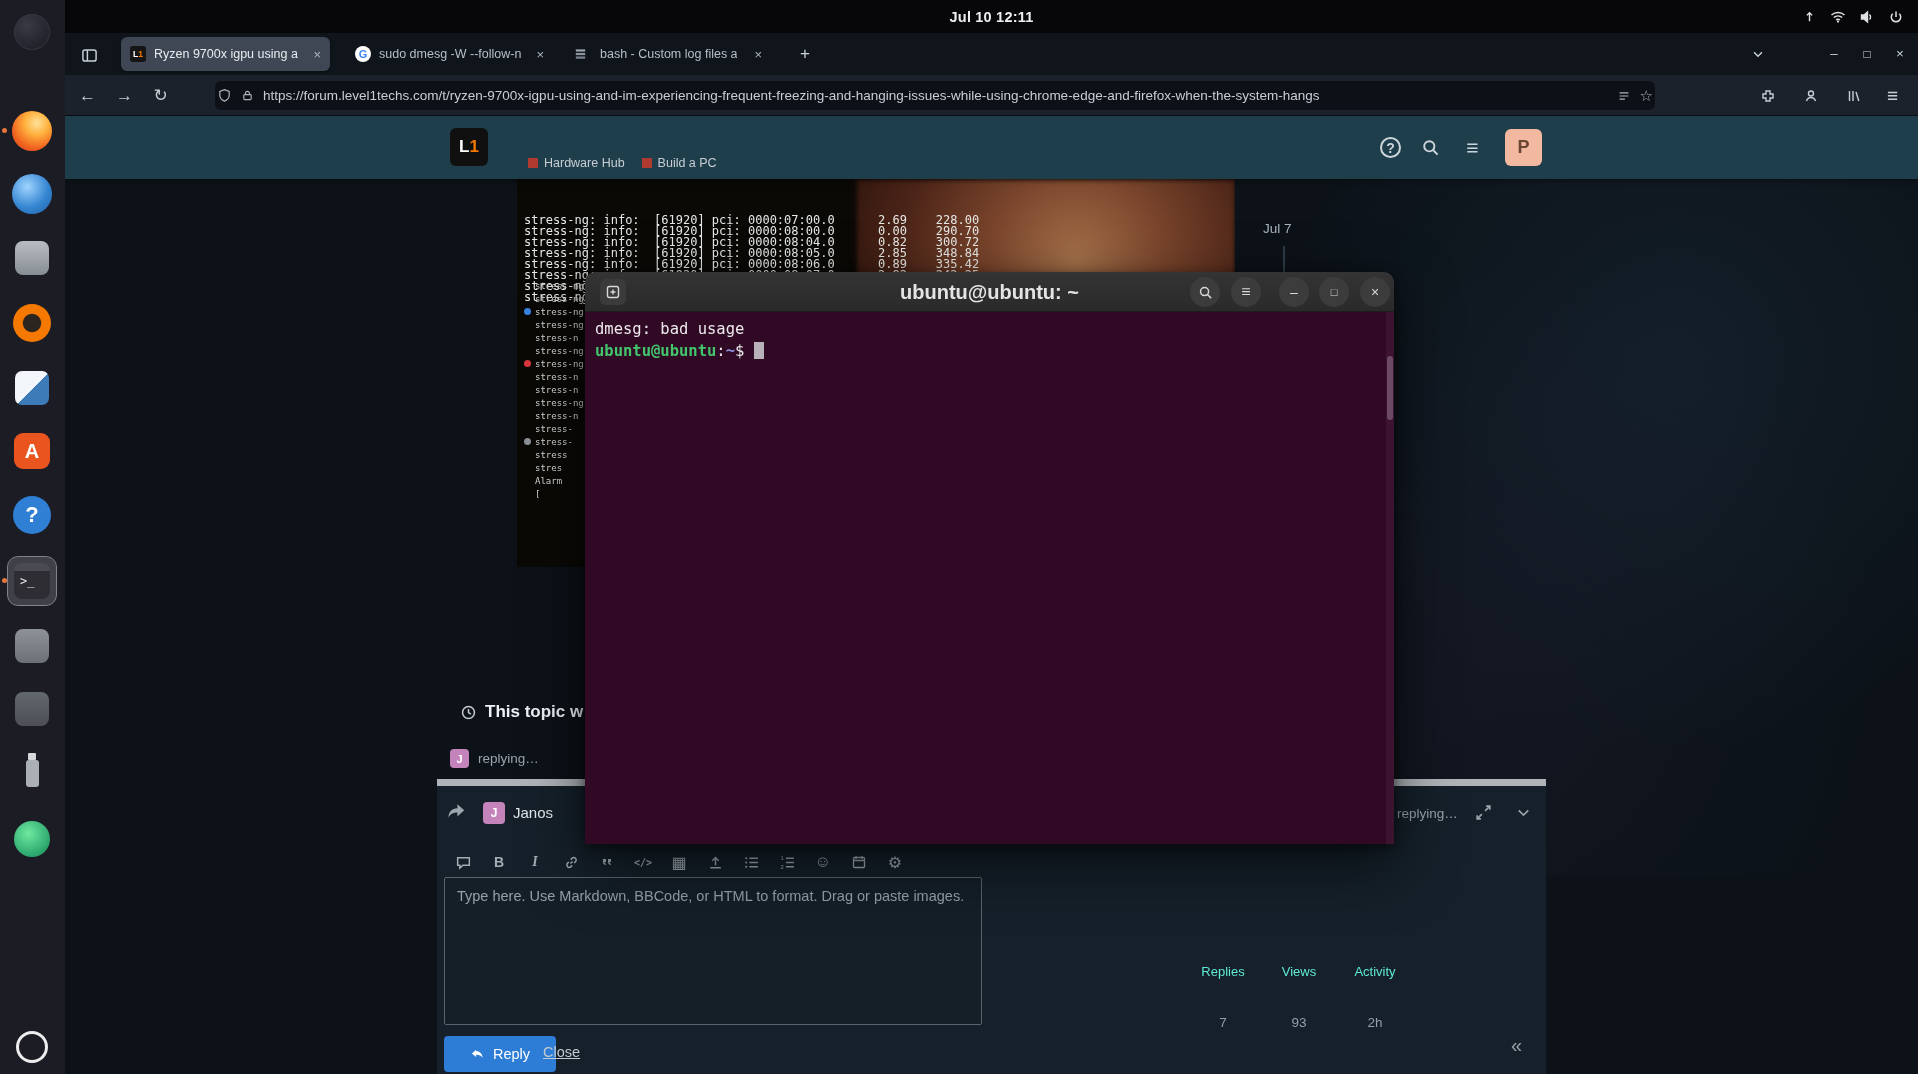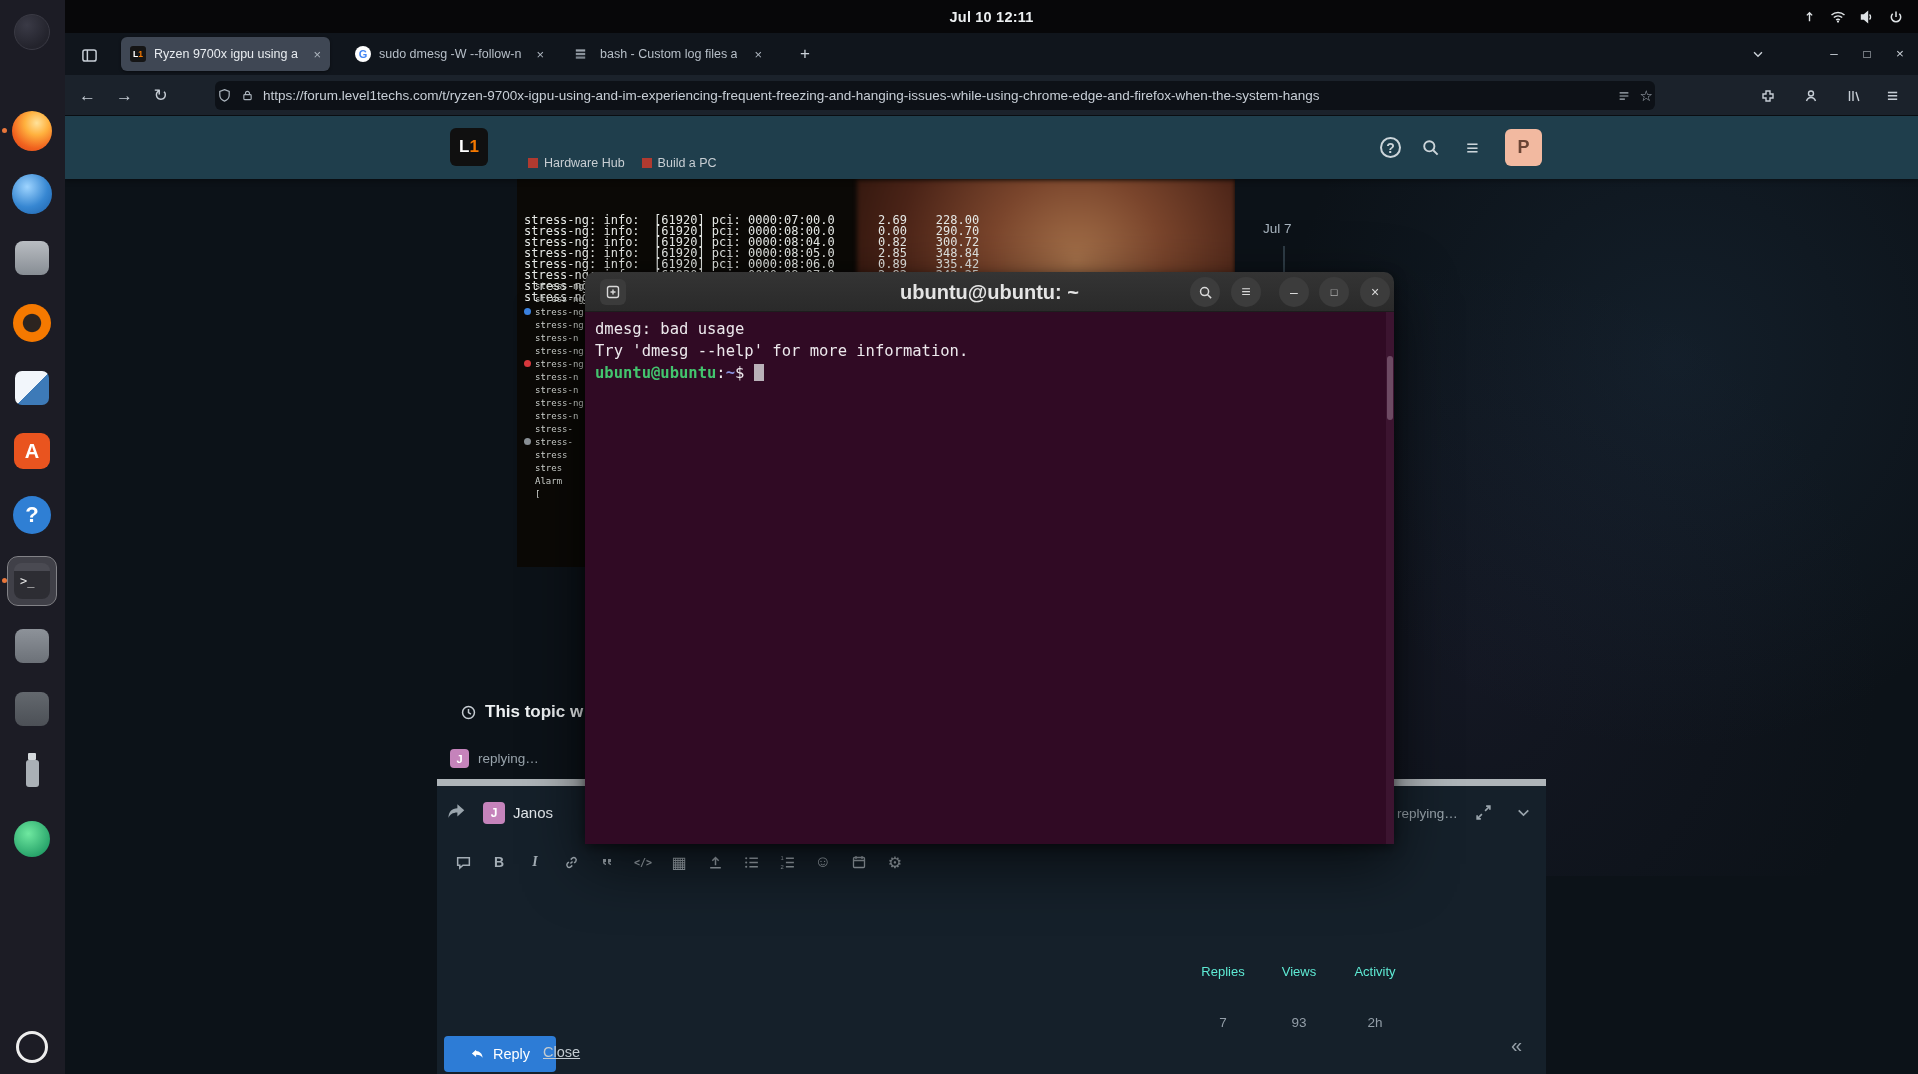--- a/index.html
+++ b/index.html
@@ -435,20 +435,21 @@
         <span class="ctool" style="font-size:16px;">☺</span>
         <span class="ctool">
             <svg width="16" height="16" viewBox="0 0 16 16" fill="none" stroke="currentColor" stroke-width="1.3">
               <rect x="2.5" y="3.5" width="11" height="10" rx="1"></rect>
               <path d="M2.5 6.5h11M5 2v3M11 2v3"></path>
             </svg>
           </span>
         <span class="ctool" style="font-size:16px;">⚙</span>
       </div>
 
+      <textarea class="composer-input" placeholder="Type here. Use Markdown, BBCode, or HTML to format. Drag or paste images." style=""></textarea>
 
       <button class="reply-btn">
         <span>
             <svg width="15" height="15" viewBox="0 0 16 16">
               <path d="M6.5 3L2 6.8l4.5 3.8V8.3c3.5 0 5.6 1 7 3.2-.4-4.6-3-7-7-7.3V3z" fill="#fff"></path>
             </svg>
           </span>
         <span>Reply</span>
       </button>
       <span class="close-link">Close</span>
@@ -490,21 +491,20 @@
             <path d="M10.3 10.3L14 14"></path>
           </svg>
         </div>
       <div class="tbtn" style="left:646px;font-size:16px;">≡</div>
       <div class="tbtn" style="left:694px;">–</div>
       <div class="tbtn" style="left:734px;font-size:11px;">□</div>
       <div class="tbtn" style="left:775px;">×</div>
     </div>
     <div class="tbody">
       <div class="tline">dmesg: bad usage</div>
-      <div class="tline">Try 'dmesg --help' for more information.</div>
       <div class="tline"><span class="tg">ubuntu@ubuntu</span><span>:</span><span class="tb">~</span><span class="tsym">$</span><span class="tcursor"></span></div>
     </div>
     <div class="ttrack">
         <div class="tthumb"></div>
       </div>
   </div>
 
   <div class="dock">
     <div class="slot" style="top:8px;">
         <div class="icn-sphere"></div>

